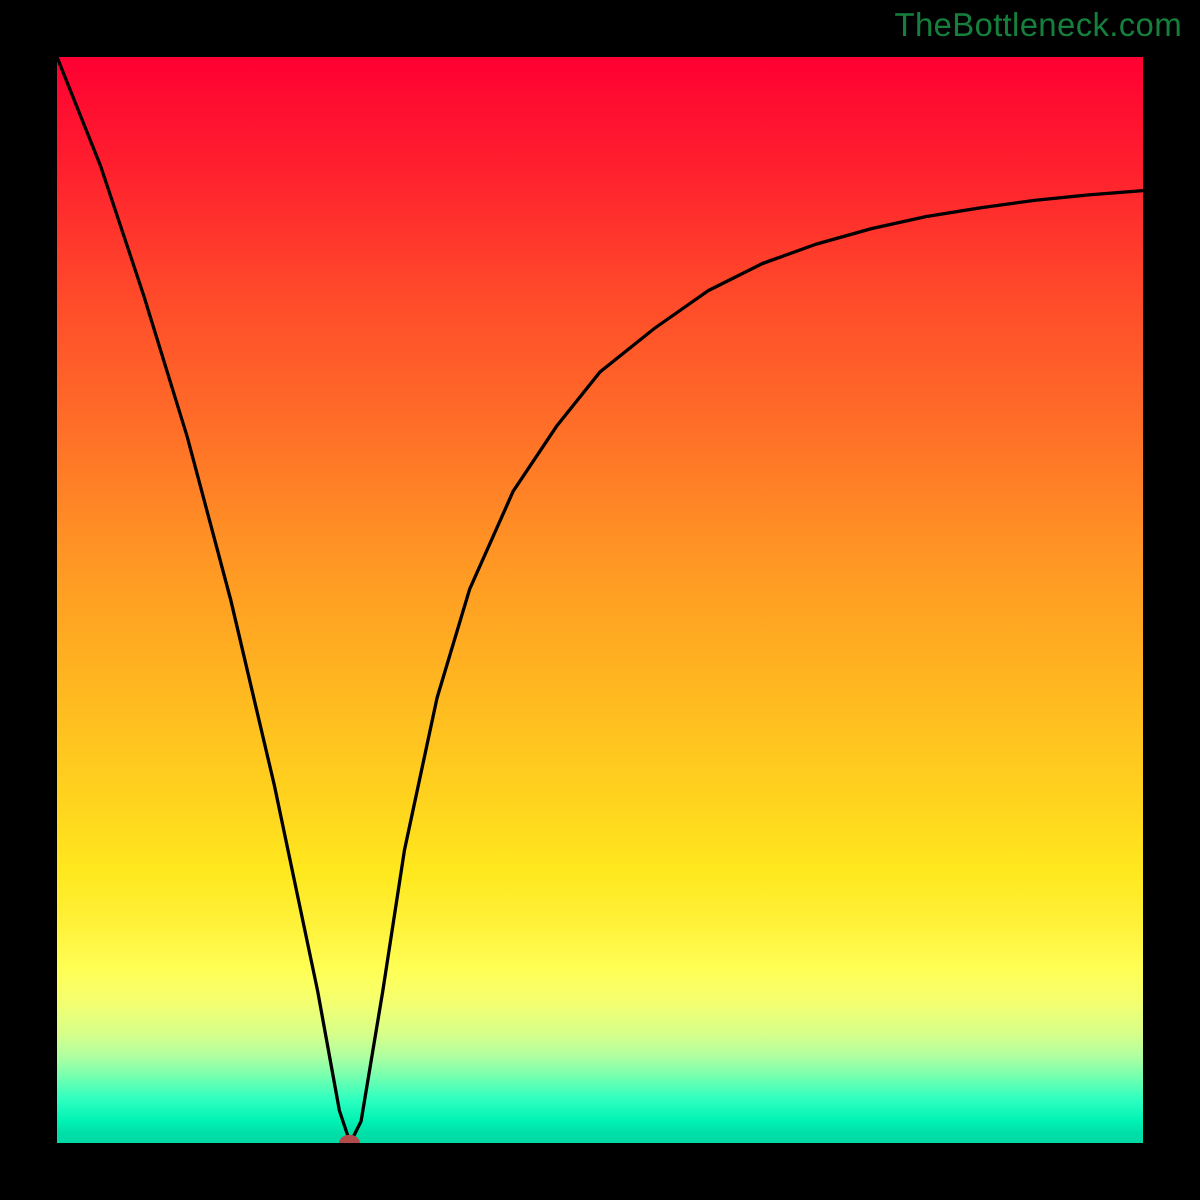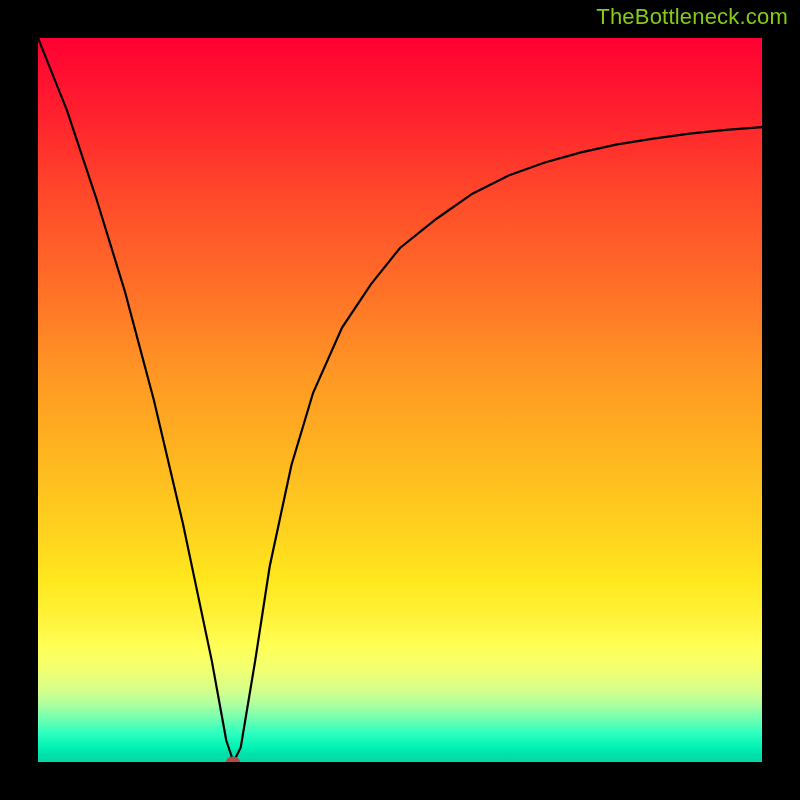--- a/index.html
+++ b/index.html
@@ -14,21 +14,21 @@
   .frame {
     position: relative;
     width: 800px;
     height: 800px;
     background: #000;
   }
   .watermark {
     position: absolute;
     top: 4px;
     right: 12px;
-    color: #84cc16;
+    color: #15803d;
     font-size: 22px;
     font-weight: 500;
     letter-spacing: 0.2px;
     z-index: 10;
   }
   .plot-area {
     position: absolute;
     left: 38px;
     top: 38px;
     width: 724px;

